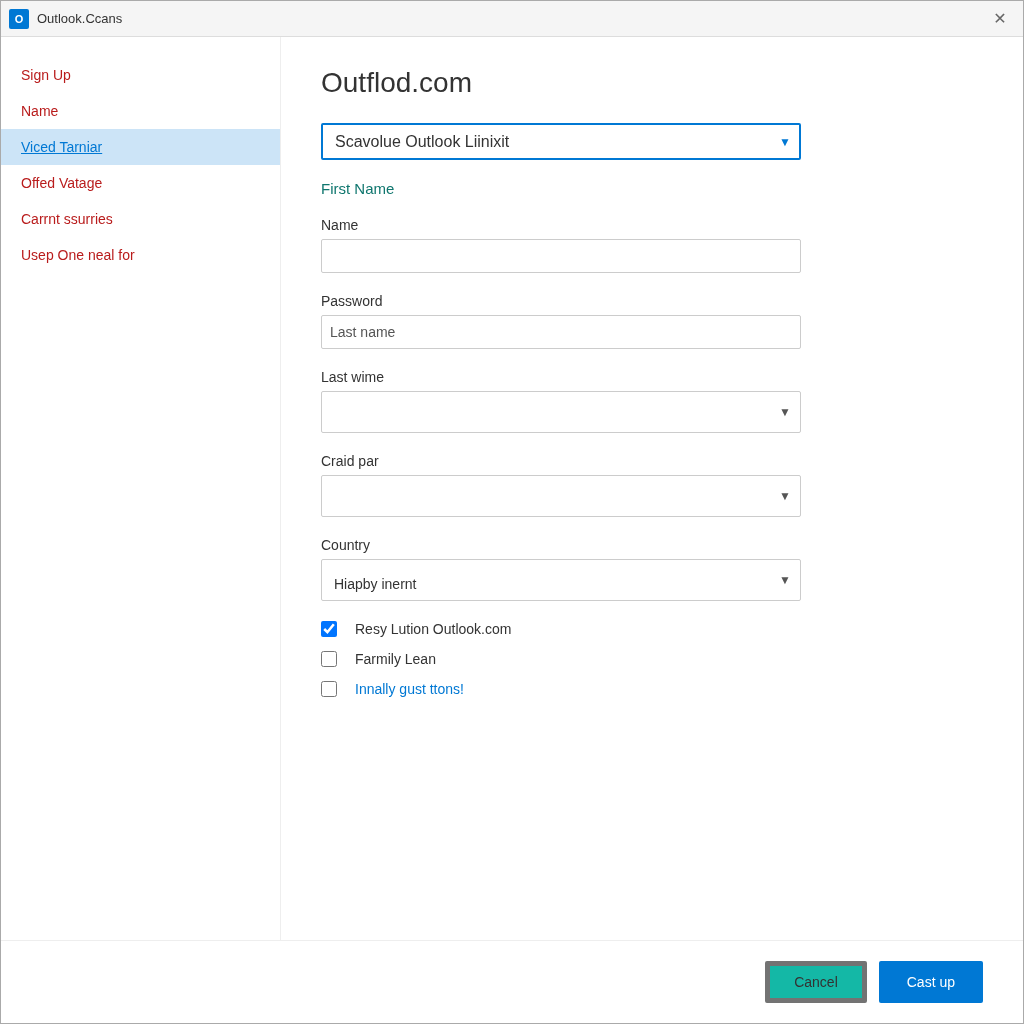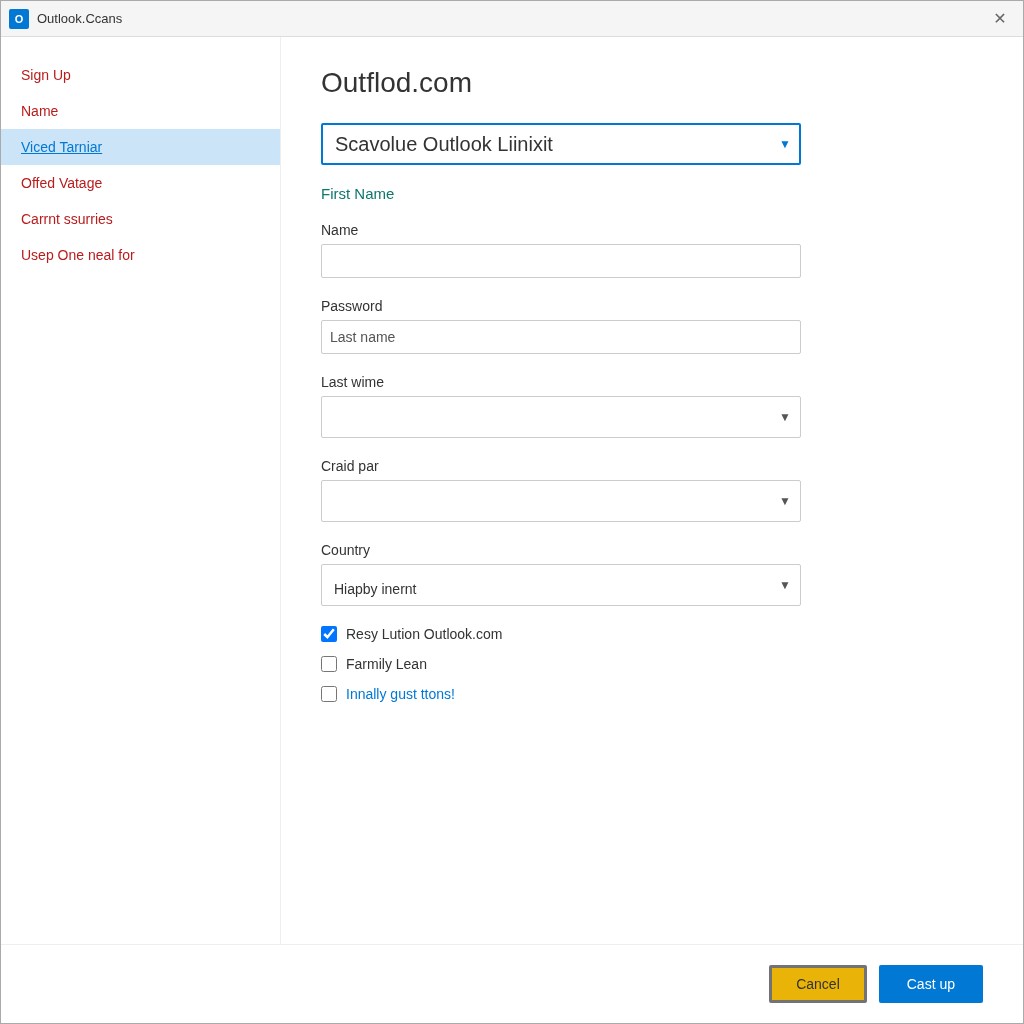--- a/index.html
+++ b/index.html
@@ -103,21 +103,21 @@
     .select-wrapper {
       position: relative;
       max-width: 480px;
       margin-bottom: 20px;
     }
     .select-wrapper select {
       width: 100%;
       padding: 8px 36px 8px 12px;
       border: 2px solid #0078d4;
       border-radius: 2px;
-      font-size: 20px;
+      font-size: 16px;
       background: white;
       appearance: none;
       -webkit-appearance: none;
       cursor: pointer;
       color: #333;
     }
     .select-wrapper .chevron {
       position: absolute;
       right: 10px;
       top: 50%;
@@ -174,21 +174,21 @@
       color: #333;
       margin-bottom: 20px;
       outline: none;
     }
     .text-input.has-value {
       color: #555;
     }
     .checkbox-row {
       display: flex;
       align-items: center;
-      gap: 9px;
+      gap: 18px;
       margin-bottom: 14px;
     }
     .checkbox-row input[type="checkbox"] {
       width: 16px;
       height: 16px;
       cursor: pointer;
     }
     .checkbox-label {
       font-size: 14px;
       color: #333;
@@ -200,22 +200,22 @@
     .footer {
       display: flex;
       justify-content: flex-end;
       gap: 12px;
       padding: 20px 40px;
       border-top: 1px solid #eee;
       background: #fff;
     }
     .btn-cancel {
       padding: 8px 24px;
-      background: #eab308;
-      border: 3px solid #737373;
+      background: #14b8a6;
+      border: 5px solid #737373;
       border-radius: 2px;
       font-size: 14px;
       cursor: pointer;
       color: #333;
       margin-left: 20px;
     }
     .btn-primary {
       padding: 8px 28px;
       background: #0078d4;
       border: none;

